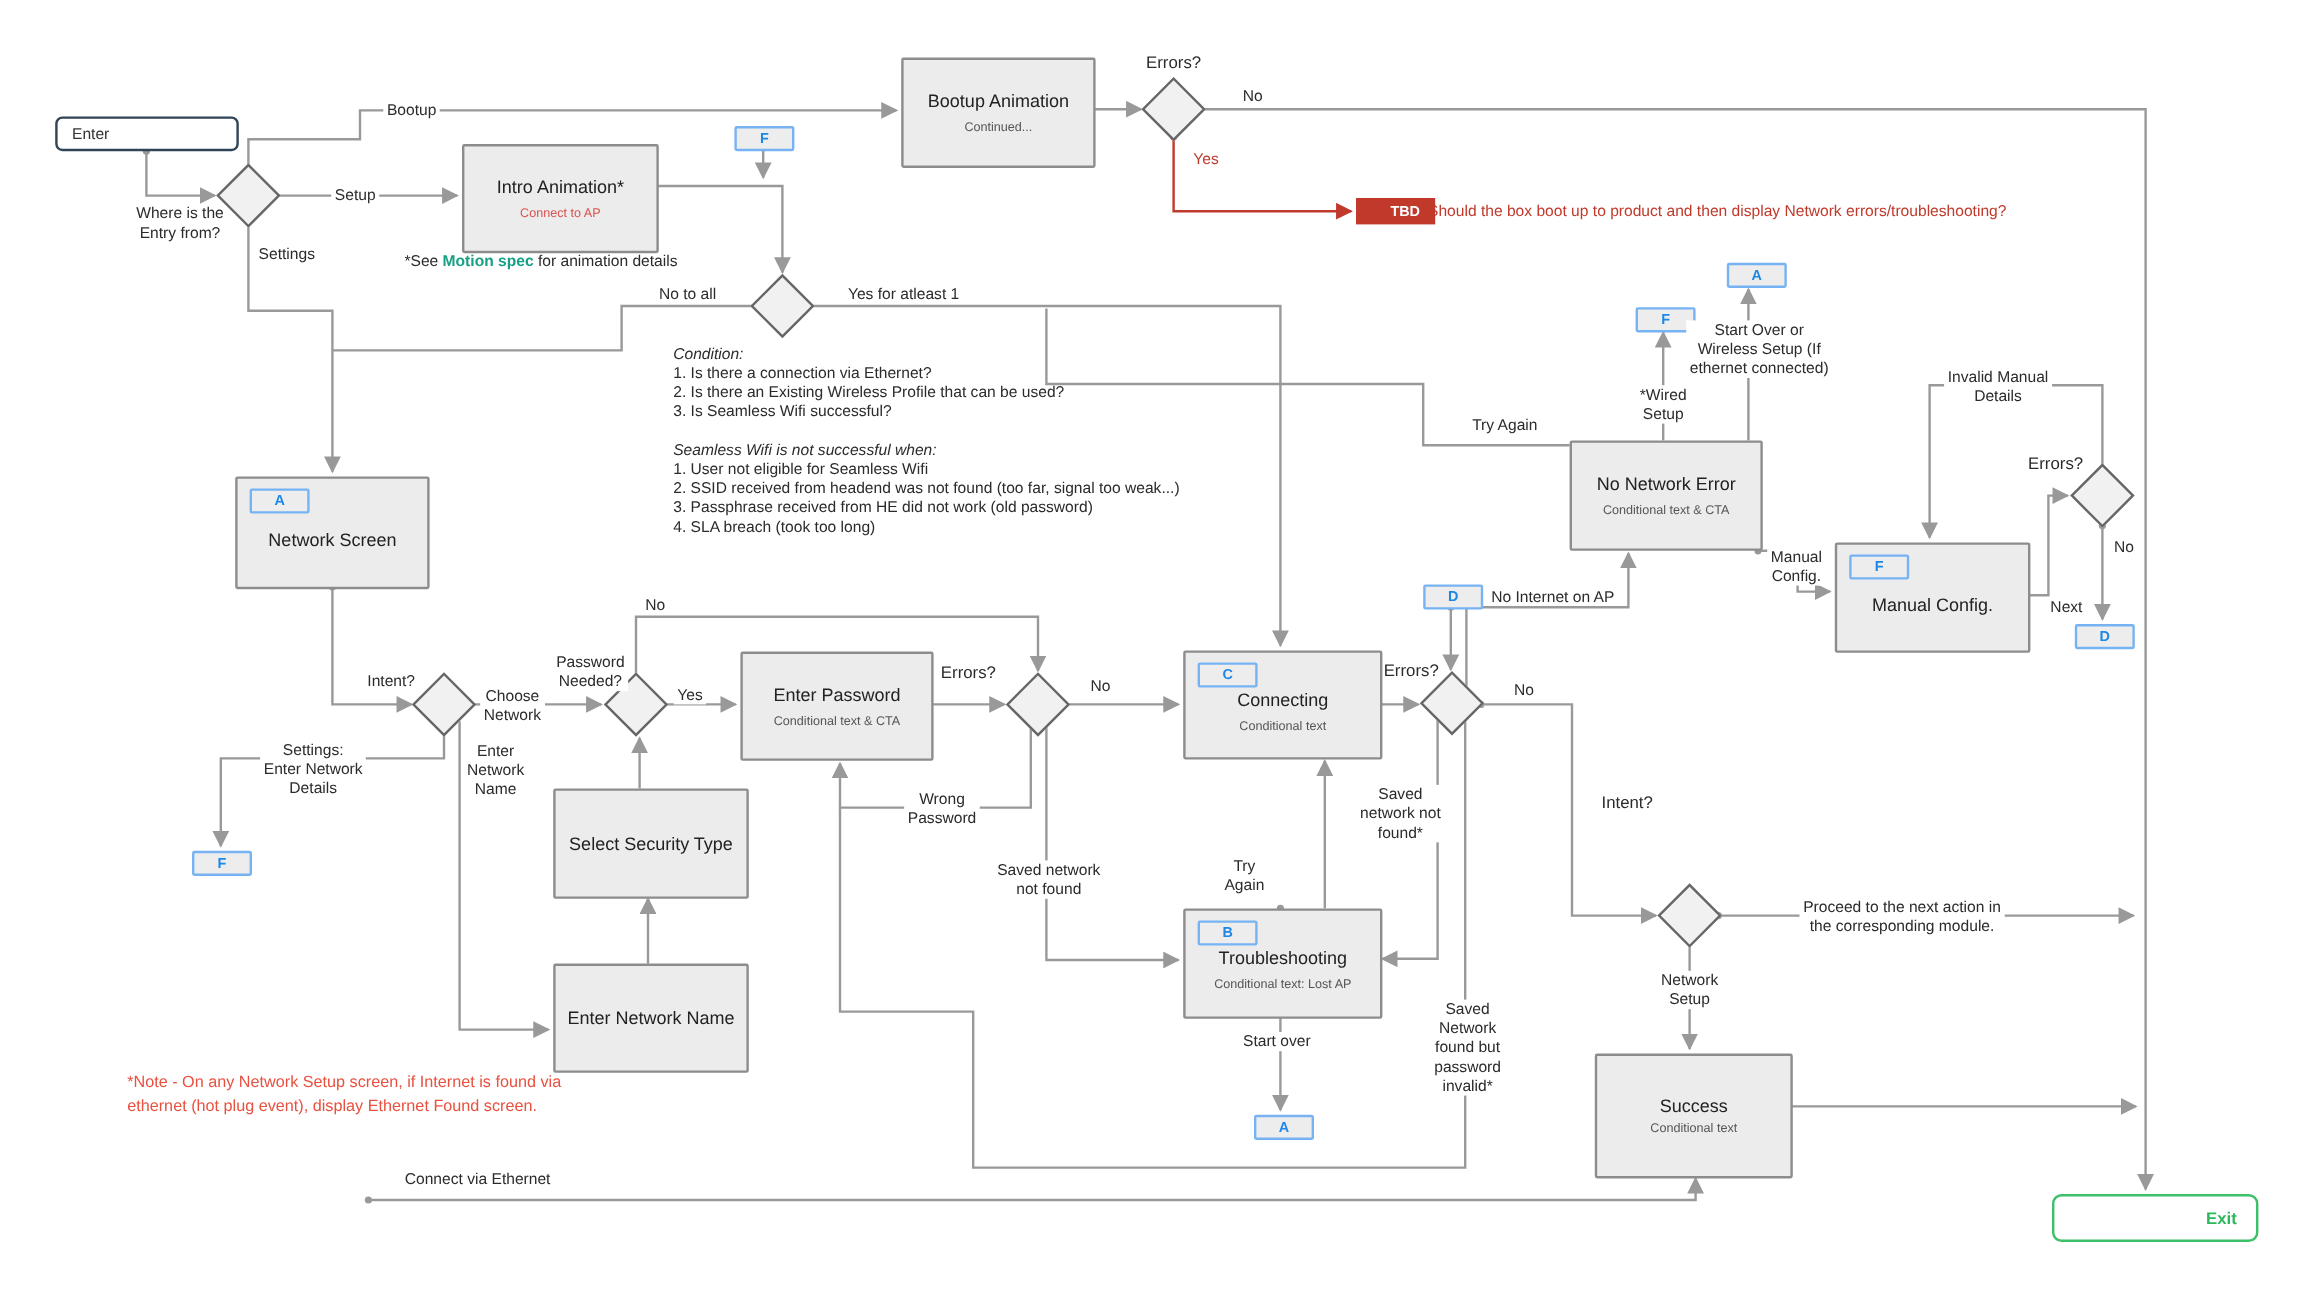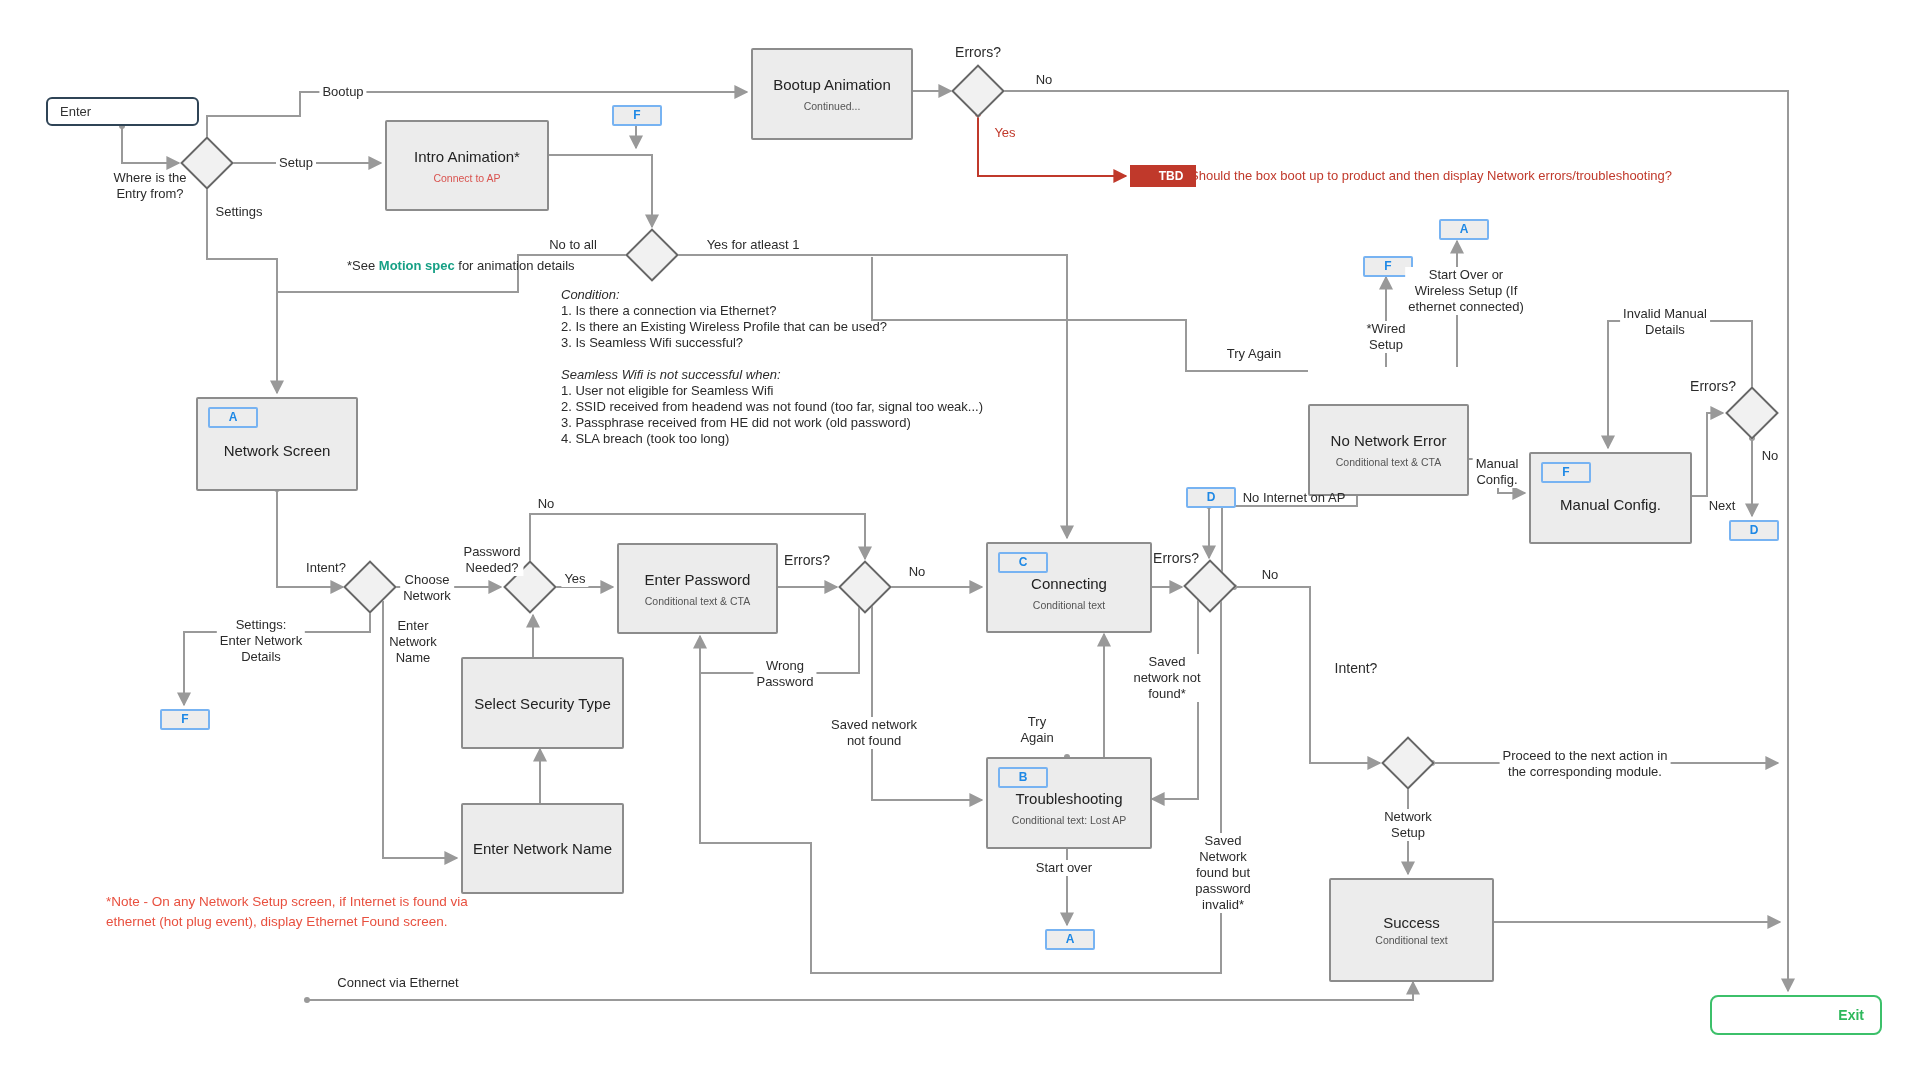--- a/index.html
+++ b/index.html
@@ -132,21 +132,21 @@
   <div class="box" style="left:751px;top:48px;width:158px;height:88px;">
     <div class="title">Bootup Animation</div>
     <div class="sub">Continued...</div>
   </div>
 
   <div class="box" style="left:196px;top:397px;width:158px;height:90px;">
     <span class="badge inbox">A</span>
     <div class="title" style="margin-top:12px;">Network Screen</div>
   </div>
 
-  <div class="box" style="left:1308px;top:367px;width:157px;height:88px;margin-top:37px;">
+  <div class="box" style="left:1308px;top:367px;width:157px;height:88px;">
     <div class="title">No Network Error</div>
     <div class="sub">Conditional text &amp; CTA</div>
   </div>
 
   <div class="box" style="left:1529px;top:452px;width:159px;height:88px;">
     <span class="badge inbox">F</span>
     <div class="title" style="margin-top:12px;">Manual Config.</div>
   </div>
 
   <div class="box" style="left:617px;top:543px;width:157px;height:87px;">
@@ -201,21 +201,21 @@
   <span class="badge" style="left:1363px;top:256px;">F</span>
   <span class="badge" style="left:1729px;top:520px;">D</span>
   <span class="badge" style="left:1045px;top:929px;">A</span>
 
   <div class="lbl" style="left:150px;top:186px;">Where is the
 Entry from?</div>
   <div class="lbl bg" style="left:343px;top:92px;">Bootup</div>
   <div class="lbl bg" style="left:296px;top:163px;">Setup</div>
   <div class="lbl bg" style="left:224px;top:212px;margin-left:15px;">Settings</div>
 
-  <div class="lbl-left" style="left:347px;top:218px;margin-top:48px;"><span>*See </span><span class="teal">Motion spec</span><span> for animation details</span></div>
+  <div class="lbl-left" style="left:337px;top:218px;"><span>*See </span><span class="teal">Motion spec</span><span> for animation details</span></div>
 
   <div class="lbl" style="left:978px;top:52px;font-size:14px;">Errors?</div>
   <div class="lbl" style="left:1044px;top:80px;">No</div>
   <div class="lbl red" style="left:1005px;top:133px;">Yes</div>
   <div class="lbl-left red" style="left:1190px;top:176px;">Should the box boot up to product and then display Network errors/troubleshooting?</div>
 
   <div class="lbl bg" style="left:573px;top:245px;">No to all</div>
   <div class="lbl bg" style="left:753px;top:245px;">Yes for atleast 1</div>
 
   <div class="cond" style="left:561px;top:287px;width:430px;">

